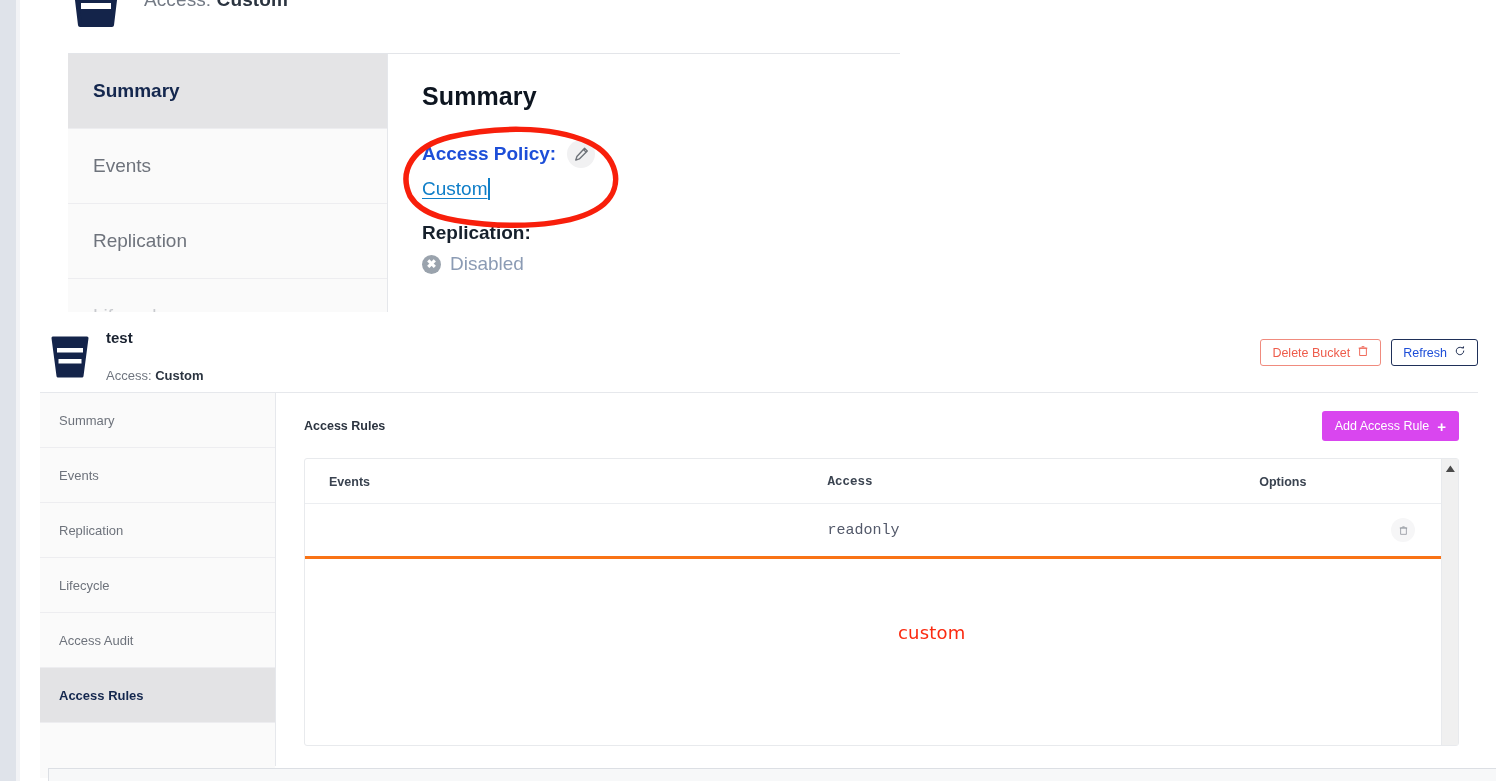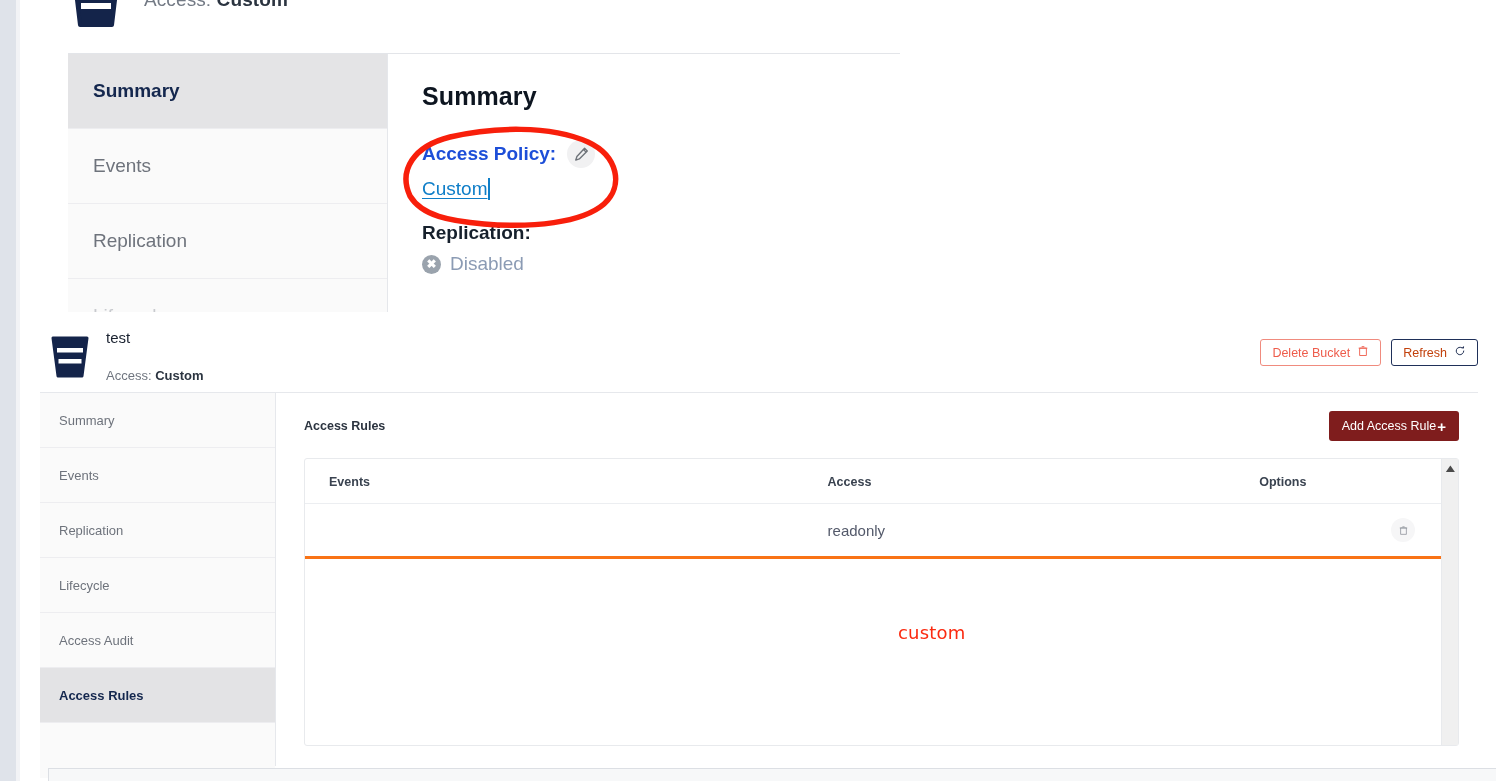--- a/index.html
+++ b/index.html
@@ -177,21 +177,21 @@
   .main-header {
     position: absolute;
     left: 30px; top: 17px;
     display: flex;
     align-items: center;
     gap: 16px;
   }
   .main-bucket-icon { width: 40px; height: 42px; }
   .main-title {
     font-size: 15px;
-    font-weight: 400;
+    font-weight: 700;
     color: #1a2230;
     line-height: 18px;
   }
   .main-access {
     font-size: 13px;
     color: #6f757f;
     line-height: 18px;
     margin-top: 20px;
   }
   .main-access b { color: #2b3440; font-weight: 700; }
@@ -214,21 +214,21 @@
     background: #ffffff;
     cursor: pointer;
     white-space: nowrap;
   }
   .btn-delete {
     border: 1px solid #f08b7e;
     color: #ee5c4b;
   }
   .btn-refresh {
     border: 1px solid #1f3059;
-    color: #c2410c;
+    color: #1d4ed8;
   }
 
   .panel {
     position: absolute;
     left: 20px; top: 80px;
     right: 18px; bottom: 15px;
     display: flex;
     border-top: 1px solid #e6e8ec;
   }
 
@@ -272,29 +272,29 @@
     margin-bottom: 17px;
   }
   .content-title {
     font-size: 12.5px;
     font-weight: 700;
     color: #2c3440;
   }
   .btn-add {
     height: 30px;
     border-radius: 3px;
-    background: #7f1d1d;
+    background: #d946ef;
     color: #ffffff;
     border: none;
     padding: 0 13px;
     font-size: 12.5px;
     font-family: "Liberation Sans", sans-serif;
     display: inline-flex;
     align-items: center;
-    gap: 1px;
+    gap: 8px;
     cursor: pointer;
   }
   .btn-add .plus { font-size: 15px; font-weight: 700; line-height: 1; }
 
   .table-wrap {
     position: relative;
     border: 1px solid #e8eaed;
     border-radius: 3px;
     background: #ffffff;
     height: 288px;
@@ -318,21 +318,21 @@
   }
   table.rules td {
     font-size: 15px;
     color: #53596a;
     padding: 14px 0;
     border-bottom: 3px solid #f97316;
     height: 45px;
     vertical-align: middle;
   }
   .col-prefix { width: 46%; padding-left: 24px !important; }
-  .col-access { width: 38%; }
+  .col-access { width: 38%; font-family: Liberation Mono, monospace; }
   .col-options { width: 16%; text-align: right; padding-right: 26px !important; }
 
   .opt-btn {
     display: inline-flex;
     width: 24px; height: 24px;
     border-radius: 50%;
     background: #f6f6f7;
     align-items: center;
     justify-content: center;
     cursor: pointer;

